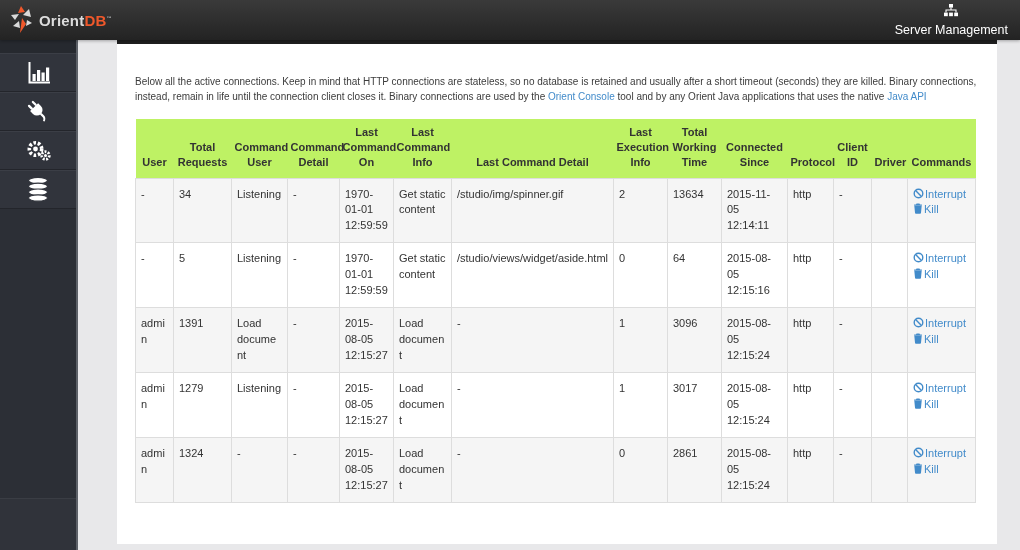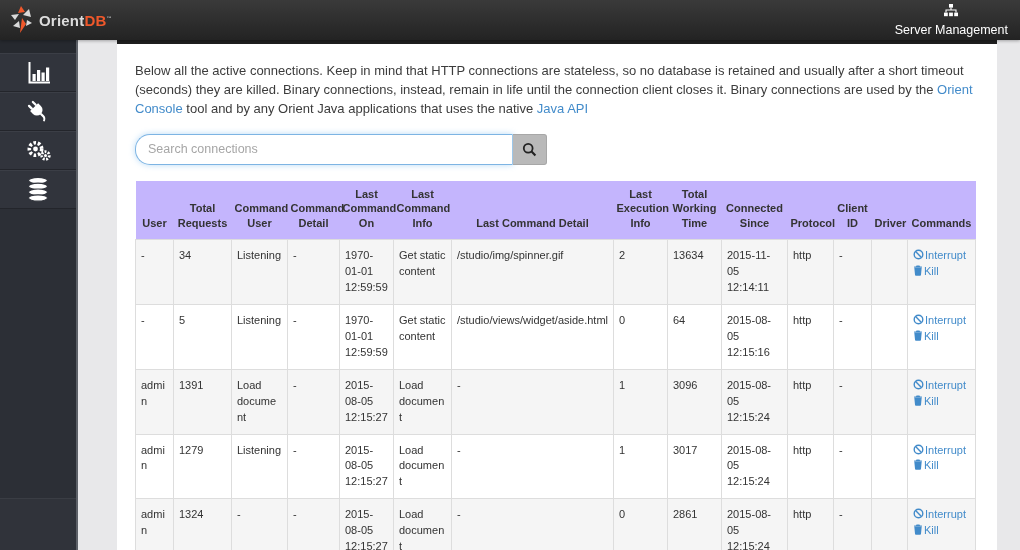--- a/index.html
+++ b/index.html
@@ -25,35 +25,35 @@
   .sidebar-footer { position:absolute; bottom:0; left:0; right:0; height:52px; background:#30333a;
     border-top:1px solid rgba(255,255,255,.05); }
 
   
   .main { margin-left:80px; padding:17px 23px 0 37px; }
   .panel { width:880px; }
   .panel-header { background:#1f1f1f; color:#f0f0f0; font-size:12px; height:27px; line-height:27px;
     padding:0 18px; border-radius:4px 4px 0 0; }
   .panel-body { background:#fff; padding:18px 18px 30px; min-height:500px; }
 
-  .desc { font-size:13px; line-height:1.45; color:#3c3c3c; margin-bottom:15px; }
+  .desc { font-size:10px; line-height:1.45; color:#3c3c3c; margin-bottom:15px;margin-top:13px; }
   .desc a { color:#428bca; text-decoration:none; cursor:pointer; }
 
   .search-row { display:flex; align-items:stretch; margin-bottom:16px; height:31px; }
   .search-row input { width:378px; height:31px; border:1px solid #7db4e3; border-right:1px solid #9cc7ea;
     border-radius:15px 0 0 15px; padding:0 12px; font-size:12.5px; color:#555; outline:none;
     box-shadow:0 0 6px rgba(82,168,236,.4); font-family:"Liberation Sans",sans-serif; }
   .search-row input::placeholder { color:#a6a6a6; }
   .search-btn { width:34px; height:31px; background:#b9b9b9; border:1px solid #a7a7a7;
     border-left:none; border-radius:0 3px 3px 0; cursor:pointer;
     display:flex; align-items:center; justify-content:center; }
 
   
   table { border-collapse:collapse; table-layout:fixed; width:840px; }
-  thead th { background:#c4b5fd; font-size:11px; font-weight:bold; color:#333; text-align:center;
+  thead th { background:#bef264; font-size:11px; font-weight:bold; color:#333; text-align:center;
     vertical-align:bottom; padding:6px 3px 8px; line-height:1.35; overflow:visible; }
   tbody td { font-size:11px; color:#333; vertical-align:top; padding:8px 5px; line-height:1.45;
     border:1px solid #ddd; word-wrap:break-word; overflow-wrap:break-word; background:#fff; }
   tbody tr:nth-child(odd) td { background:#f5f5f5; }
   td a { display:block; color:#428bca; text-decoration:none; font-size:11px; line-height:1.45; cursor:pointer; white-space:nowrap; }
   td a svg { vertical-align:-1px; margin-right:1px; }
 
   col.c-user{width:38px} col.c-totreq{width:58px} col.c-cmdinfo{width:56px} col.c-cmddet{width:52px}
   col.c-laston{width:54px} col.c-lastinfo{width:58px} col.c-lastdet{width:162px} col.c-exec{width:54px}
   col.c-work{width:54px} col.c-since{width:66px} col.c-proto{width:46px} col.c-client{width:38px}
@@ -138,29 +138,20 @@
     </div>
     <div class="panel-body">
 
       <p class="desc">
         <span>Below all the active connections. Keep in mind that HTTP connections are stateless, so no database is retained and usually after a short timeout (seconds) they are killed. Binary connections, instead, remain in life until the connection client closes it. Binary connections are used by the</span>
         <a>Orient Console</a>
         <span>tool and by any Orient Java applications that uses the native</span>
         <a>Java API</a>
       </p>
 
-      <div class="search-row">
-        <input type="text" placeholder="Search connections" style="">
-        <button class="search-btn">
-          <svg width="15" height="15" viewBox="0 0 15 15">
-            <circle cx="6.2" cy="6.2" r="4.4" fill="none" stroke="#222" stroke-width="1.8"></circle>
-            <line x1="9.6" y1="9.6" x2="13.4" y2="13.4" stroke="#222" stroke-width="2.1"></line>
-          </svg>
-        </button>
-      </div>
 
       <table>
         <colgroup>
           <col class="c-user">
             <col class="c-totreq">
             <col class="c-cmdinfo">
             <col class="c-cmddet">
           <col class="c-laston">
             <col class="c-lastinfo">
             <col class="c-lastdet">

